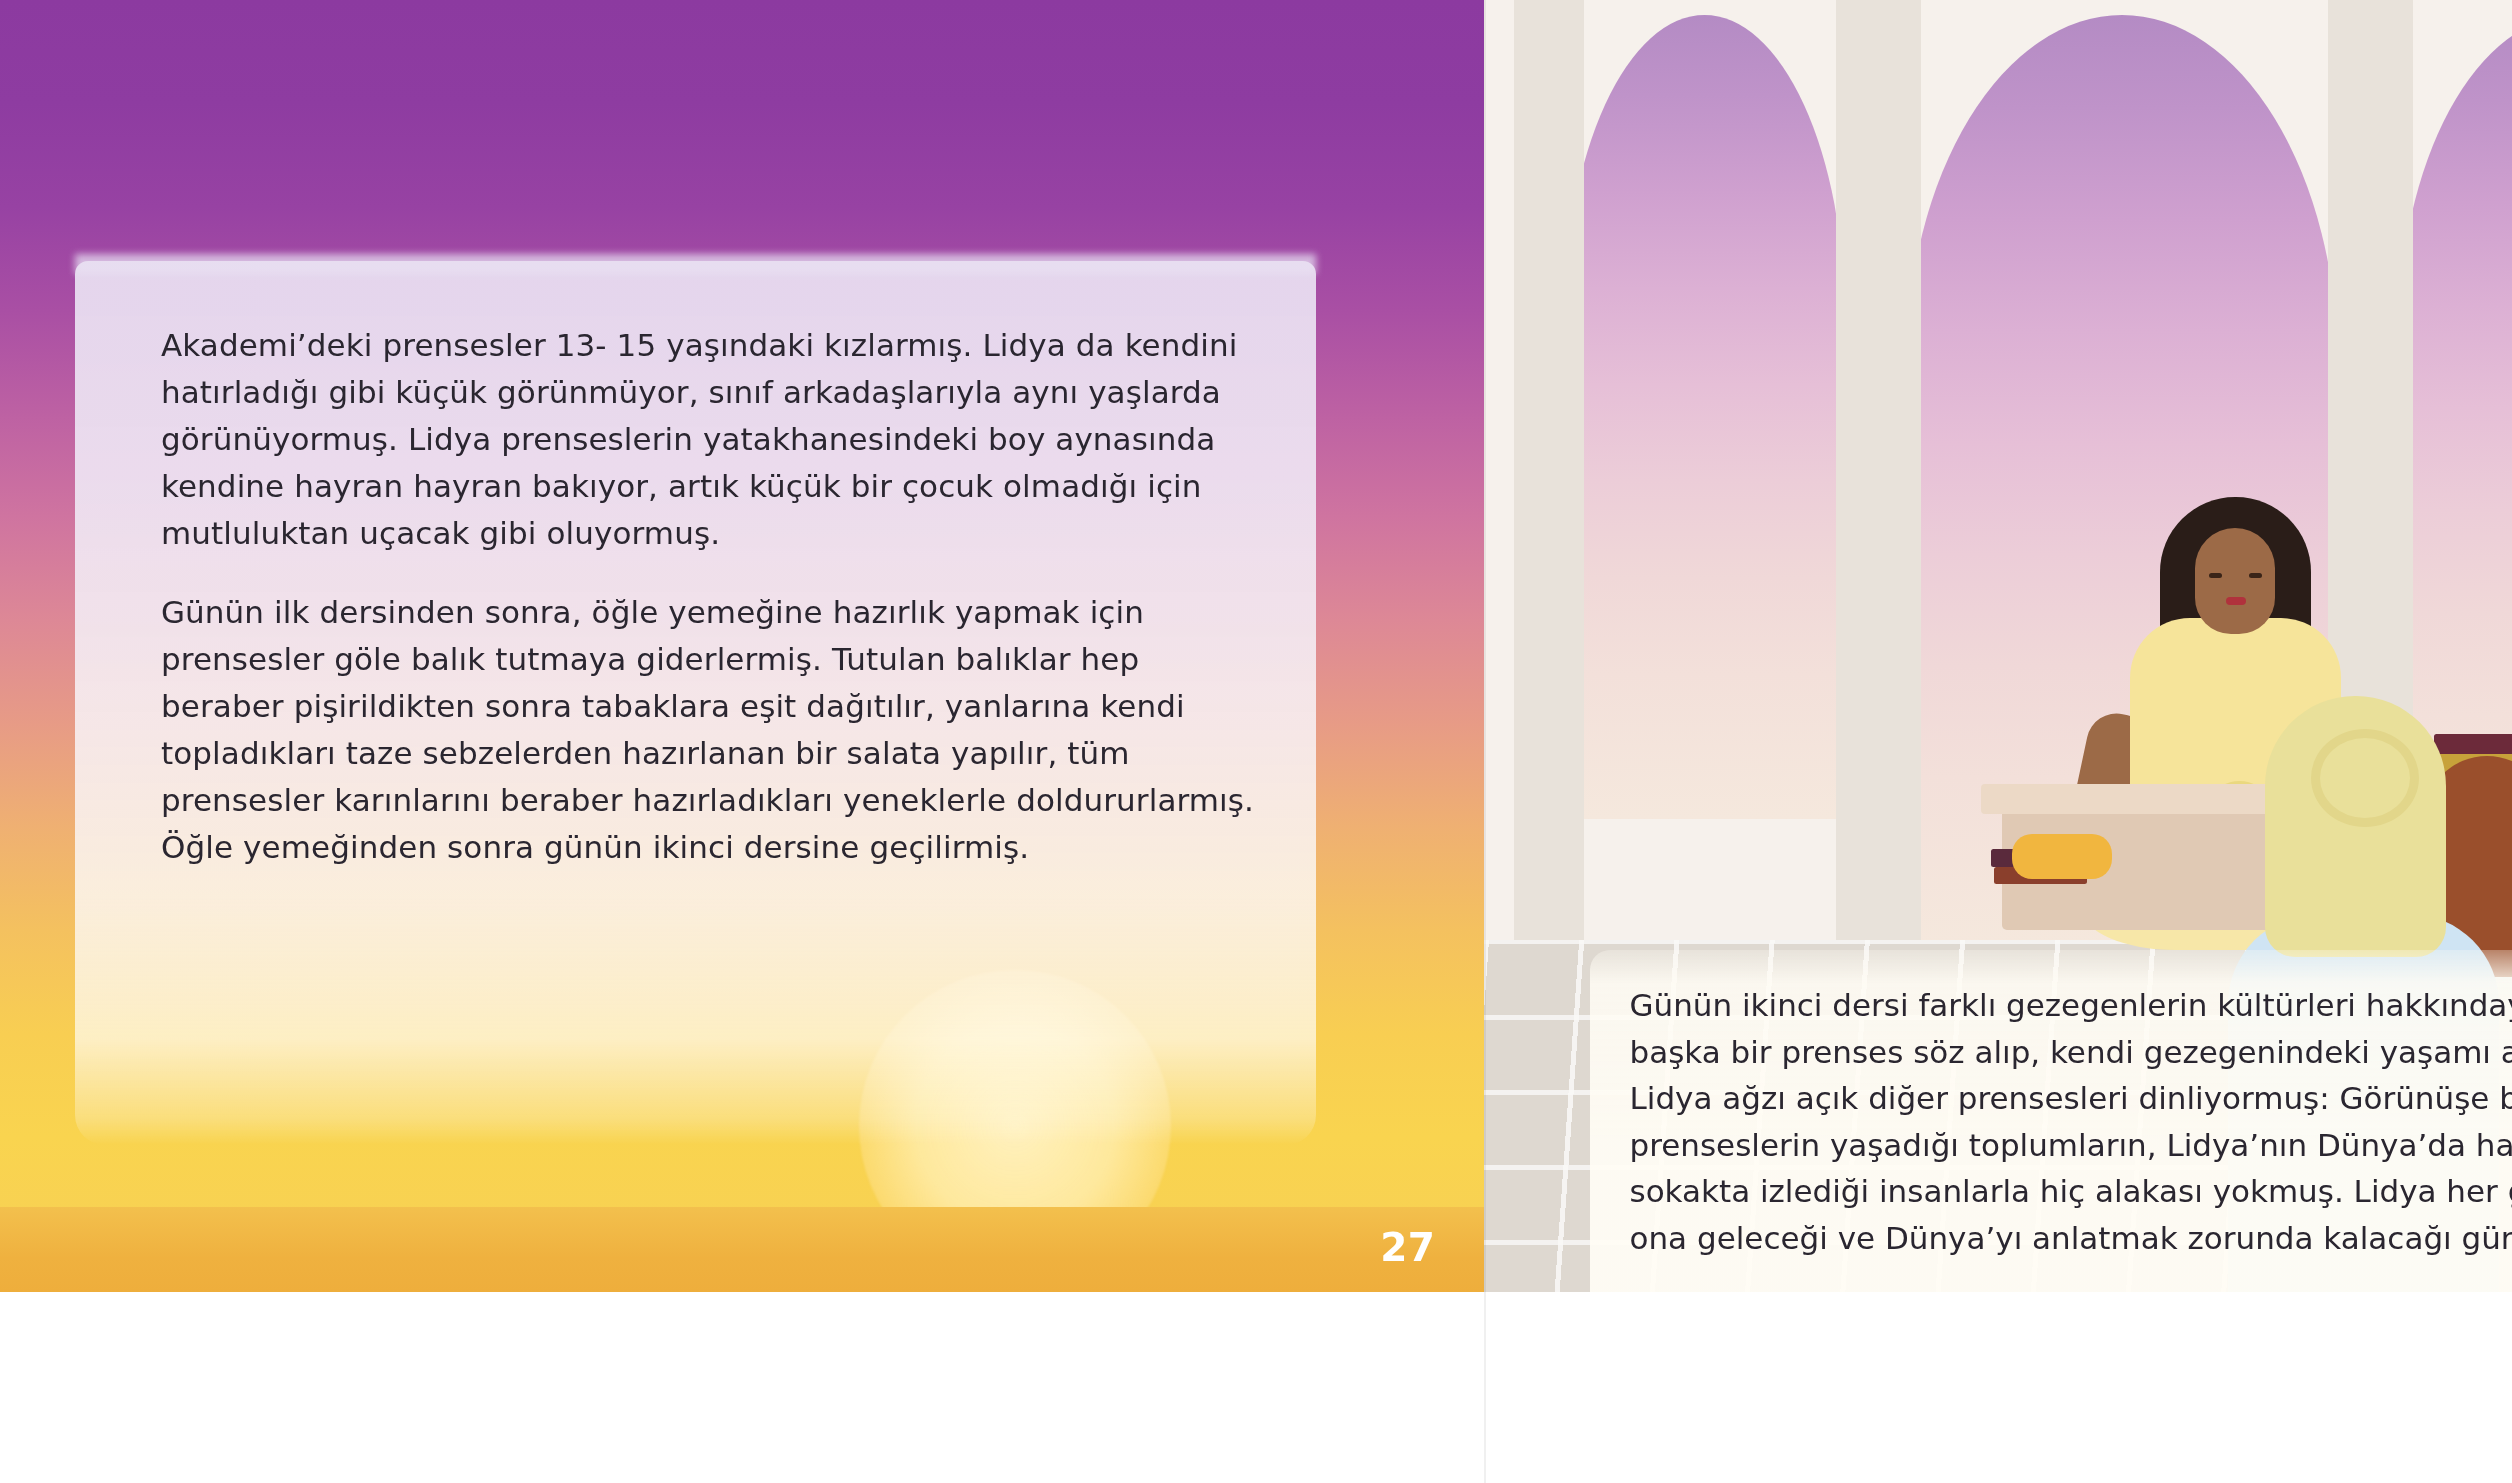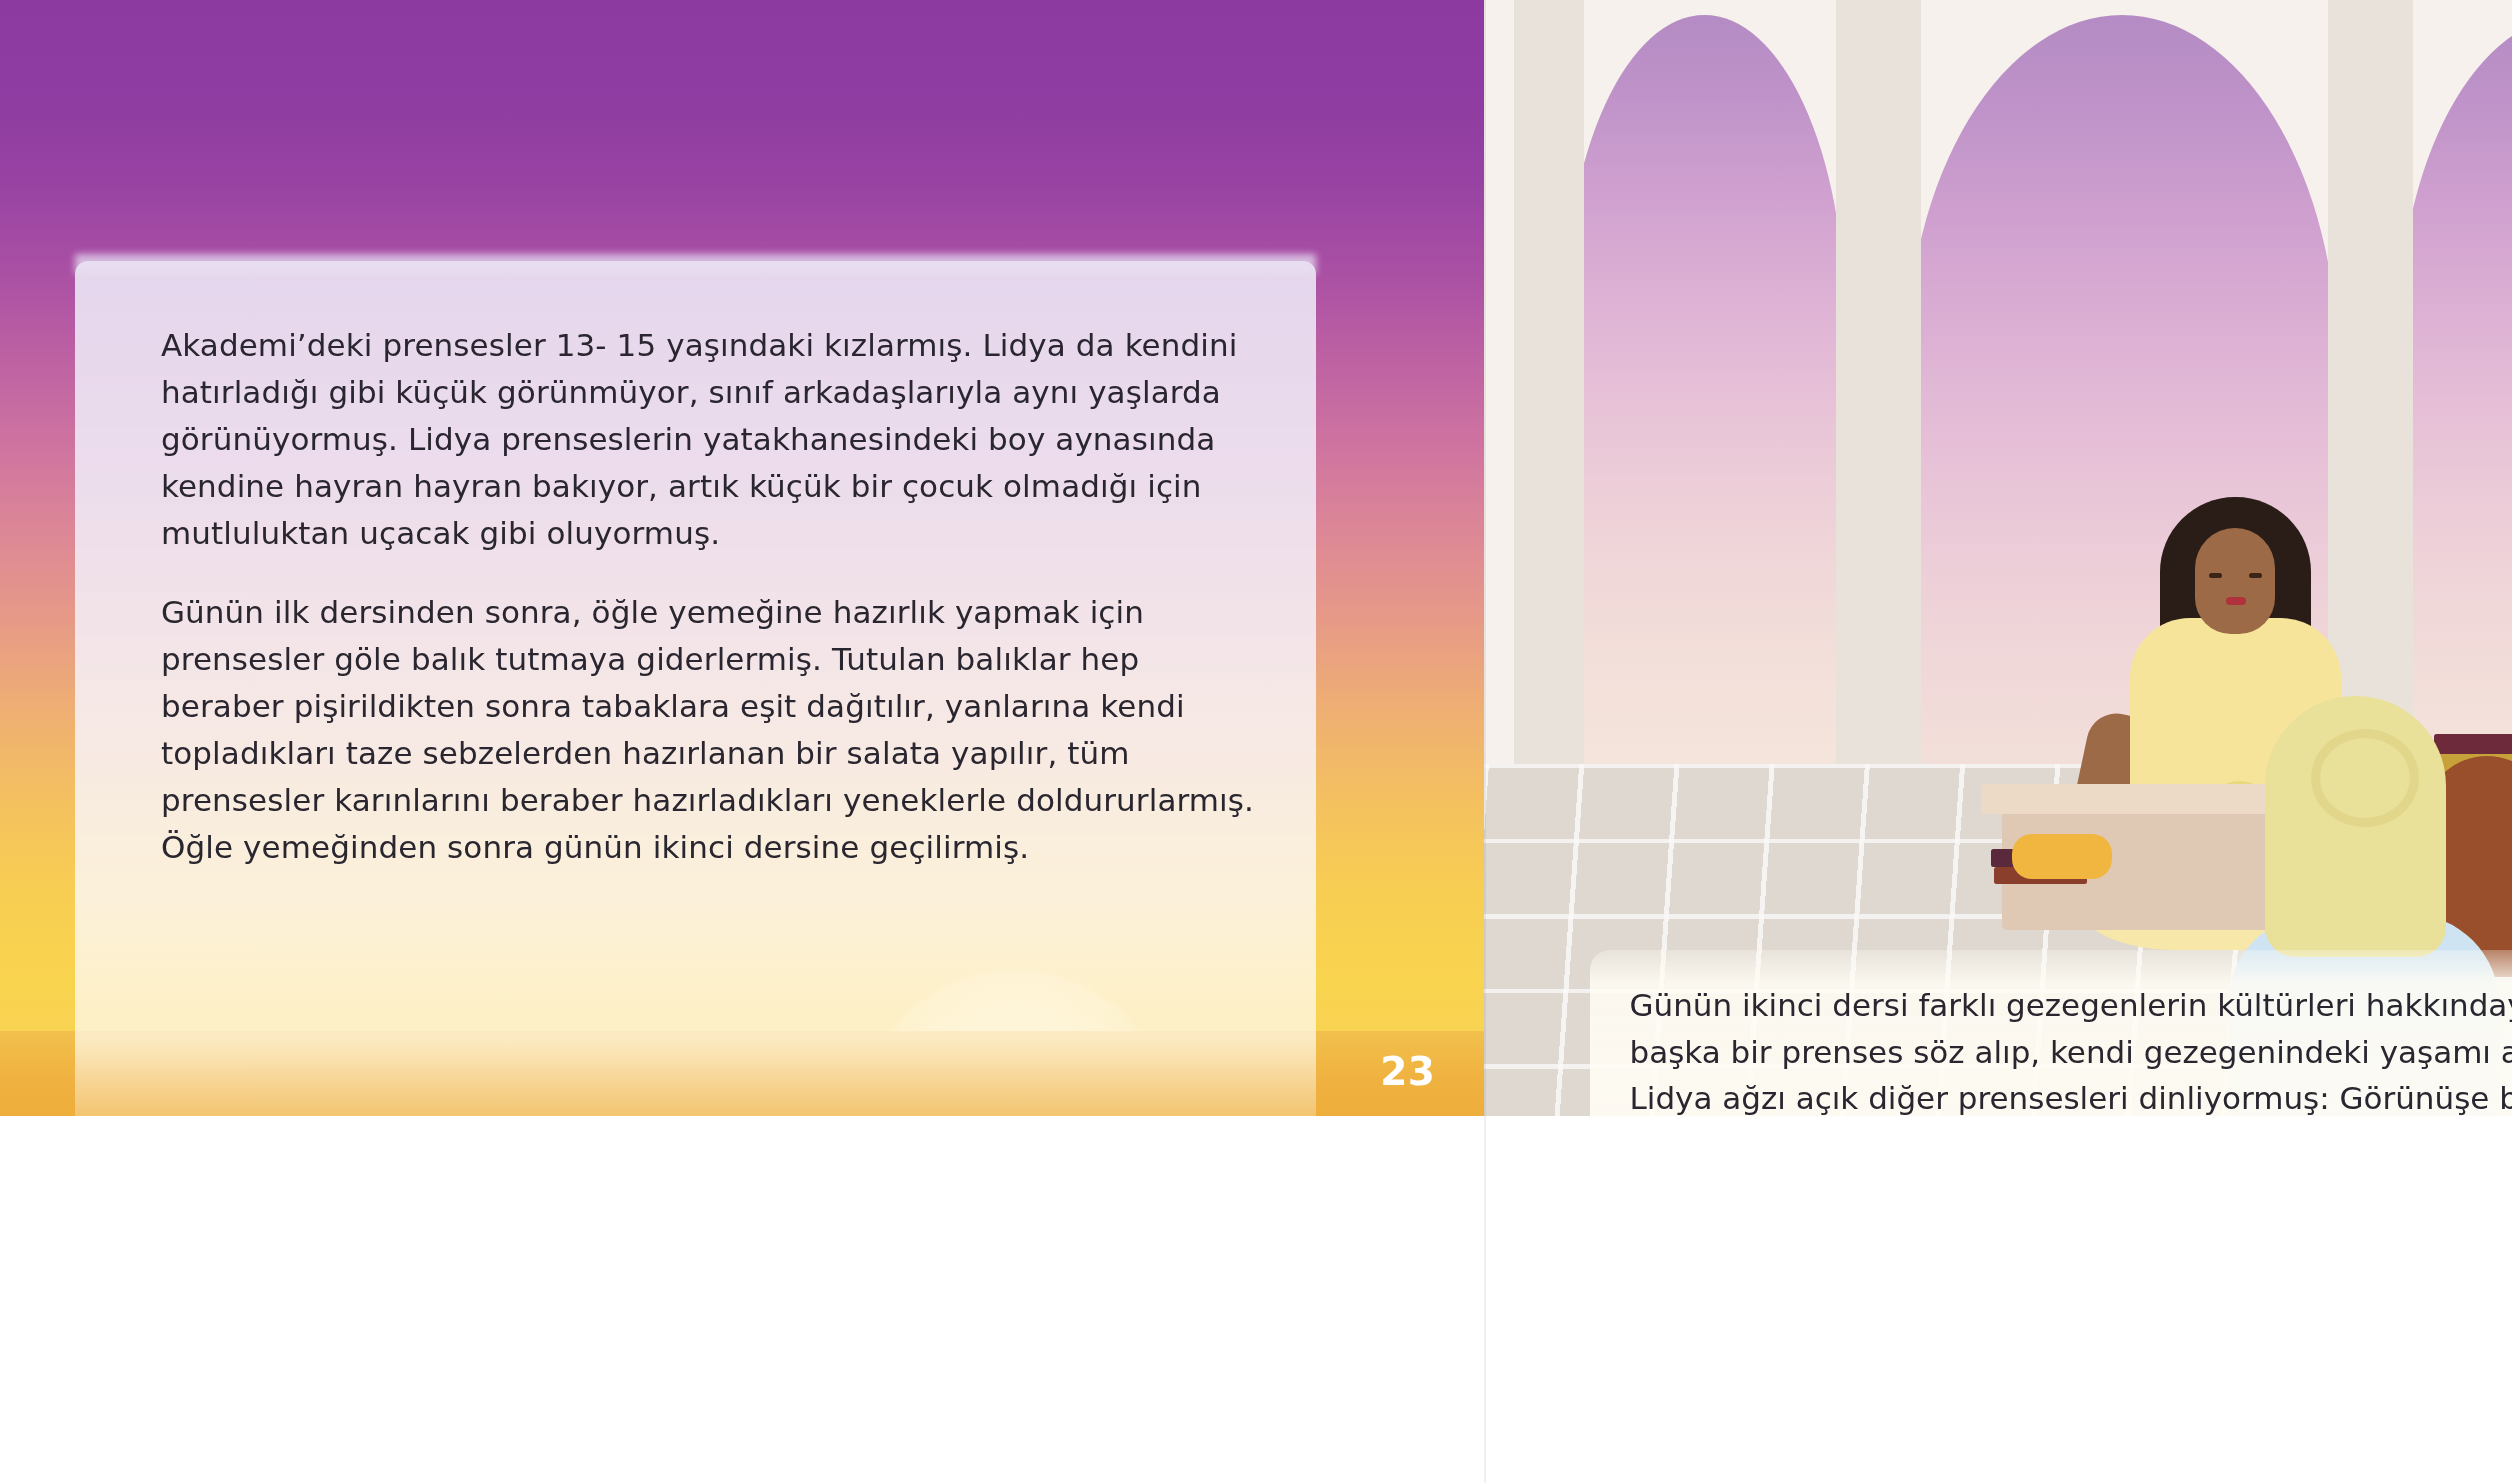--- a/index.html
+++ b/index.html
@@ -15,21 +15,21 @@
   }
   .spread {
     position: relative;
     width: 2967px;
     height: 1484px;
     display: flex;
   }
   .page {
     position: relative;
     width: 1484px;
-    height: 1116px;
+    height: 1292px;
     overflow: hidden;
   }
 
   
   .page-left {
     background: linear-gradient(to bottom,
       #8c3aa0 0%,
       #8e3ca1 8%,
       #9742a3 16%,
       #a94fa4 24%,
@@ -373,21 +373,21 @@
     <div class="horizon"></div>
 
     <div class="wash-edge-top"></div>
     <div class="text-wash"></div>
 
     <div class="body-copy">
       <p>Akademi’deki prensesler 13- 15 yaşındaki kızlarmış. Lidya da kendini hatırladığı gibi küçük görünmüyor, sınıf arkadaşlarıyla aynı yaşlarda görünüyormuş. Lidya prenseslerin yatakhanesindeki boy aynasında kendine hayran hayran bakıyor, artık  küçük bir çocuk olmadığı için mutluluktan uçacak gibi oluyormuş.</p>
       <p>Günün ilk dersinden sonra, öğle yemeğine hazırlık yapmak için prensesler göle balık tutmaya giderlermiş. Tutulan balıklar hep beraber pişirildikten sonra tabaklara eşit dağıtılır, yanlarına kendi topladıkları taze sebzelerden hazırlanan bir salata yapılır, tüm prensesler karınlarını beraber hazırladıkları yeneklerle doldururlarmış. Öğle yemeğinden sonra günün ikinci dersine geçilirmiş.</p>
     </div>
 
-    <div class="page-number left">23</div>
+    <div class="page-number left">27</div>
   </div>
 
   <div class="page page-right">
     <div class="illus">
       <div class="wall"></div>
 
       <div class="arch arch-1"></div>
       <div class="arch arch-2"></div>
       <div class="arch arch-3"></div>
 

